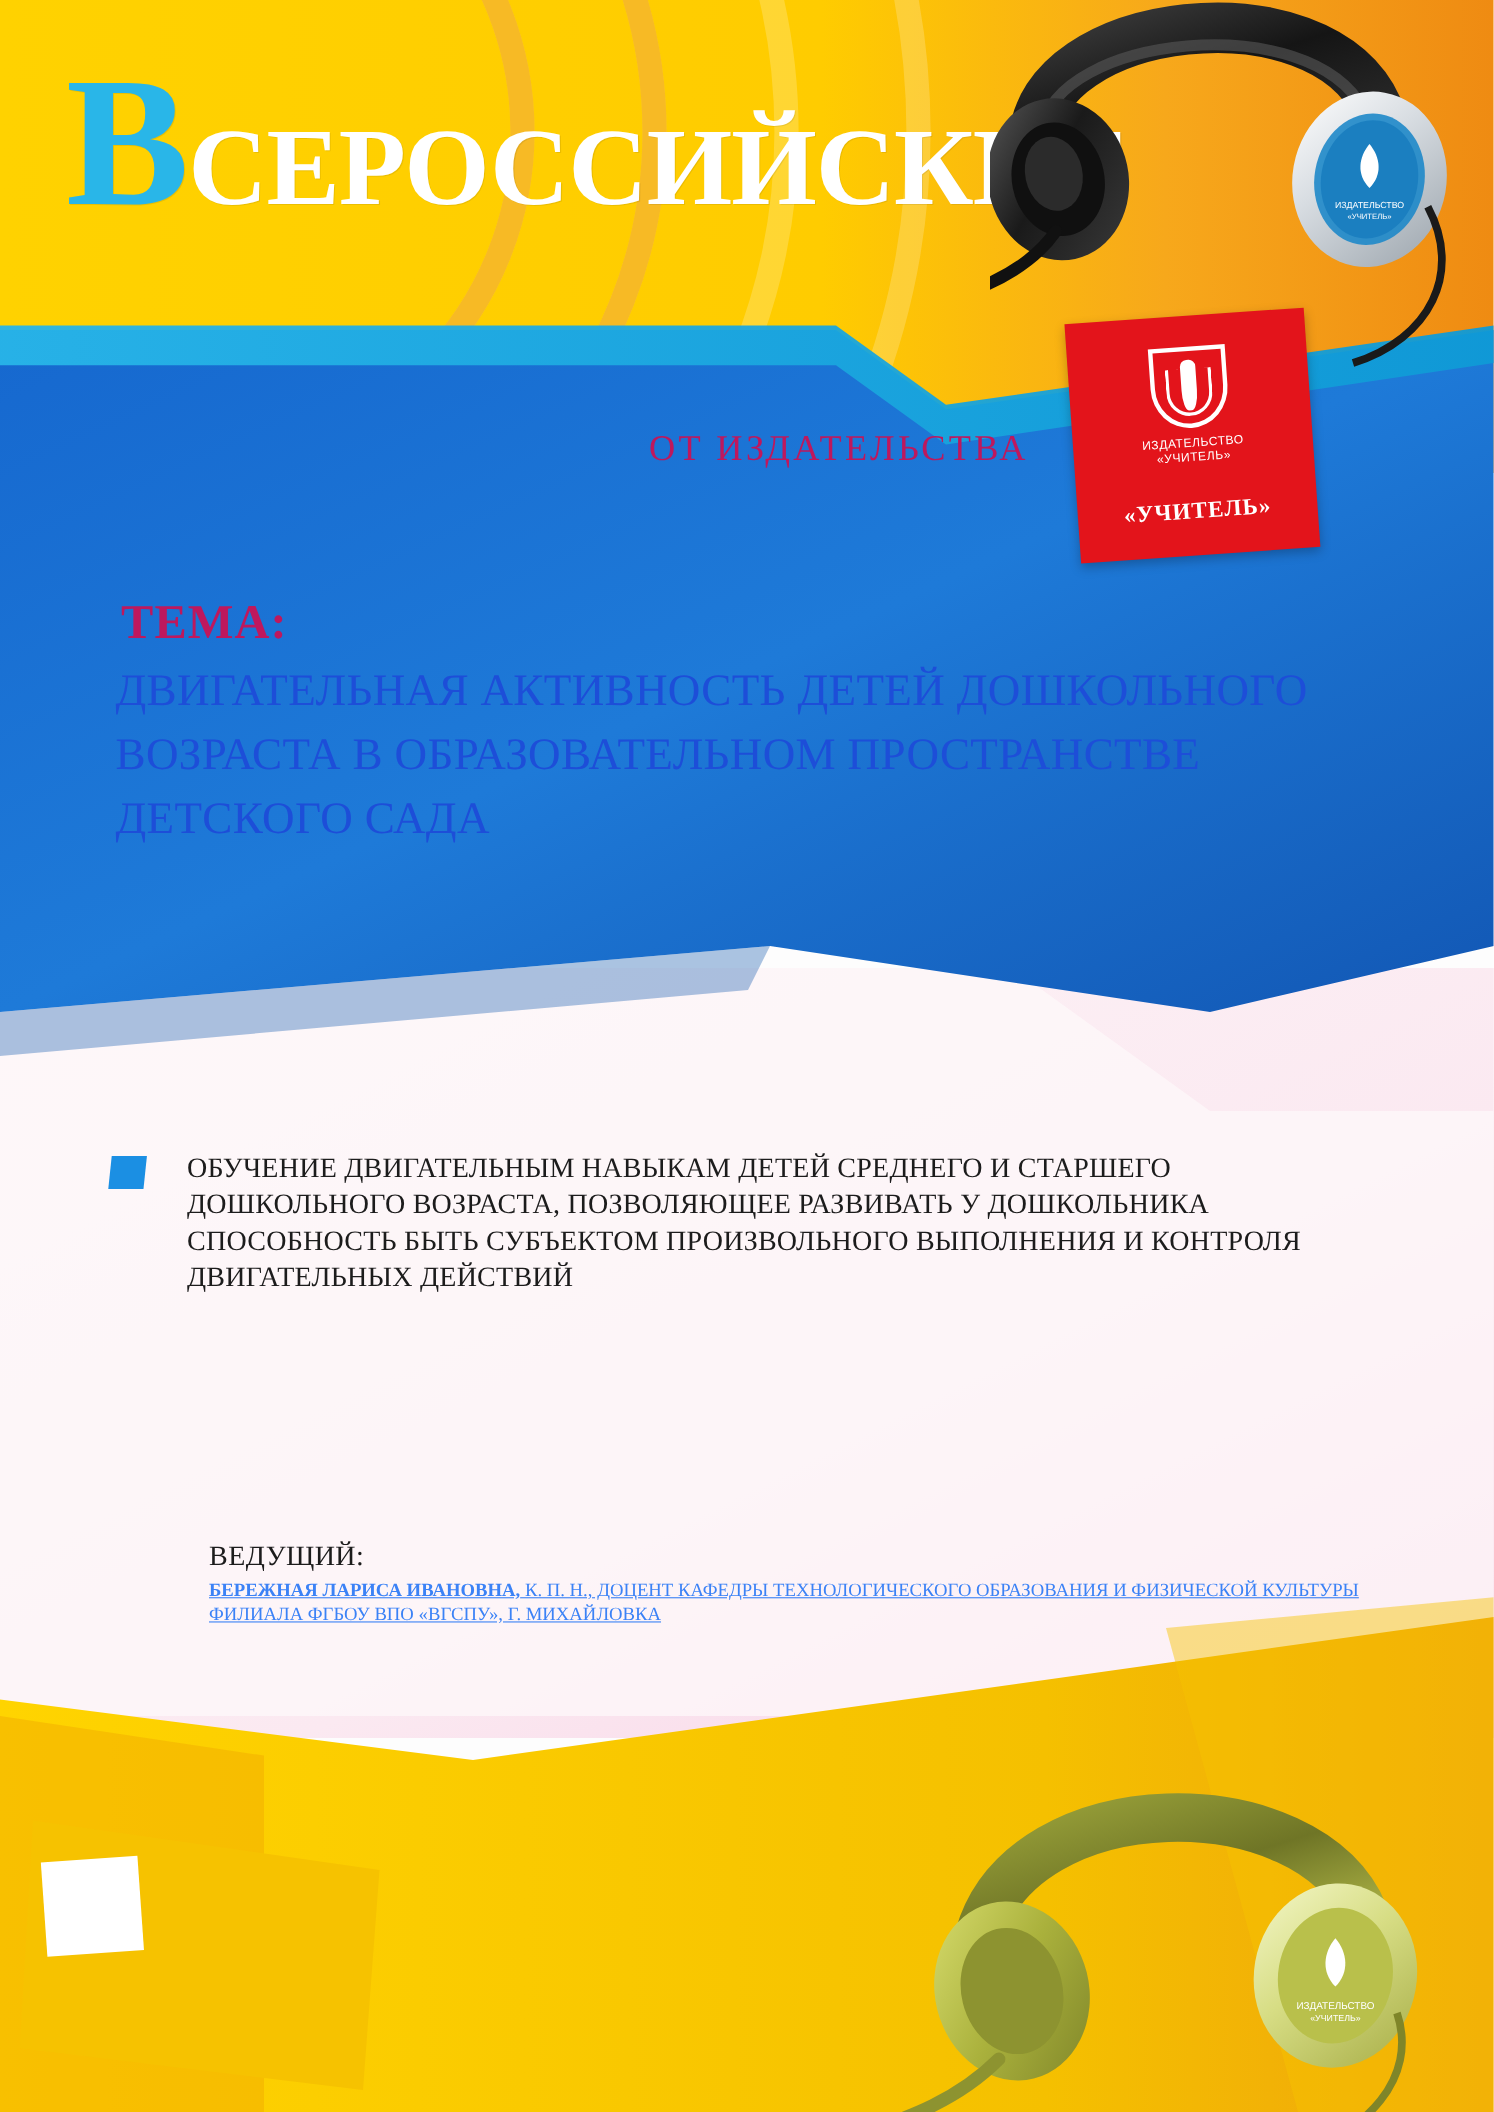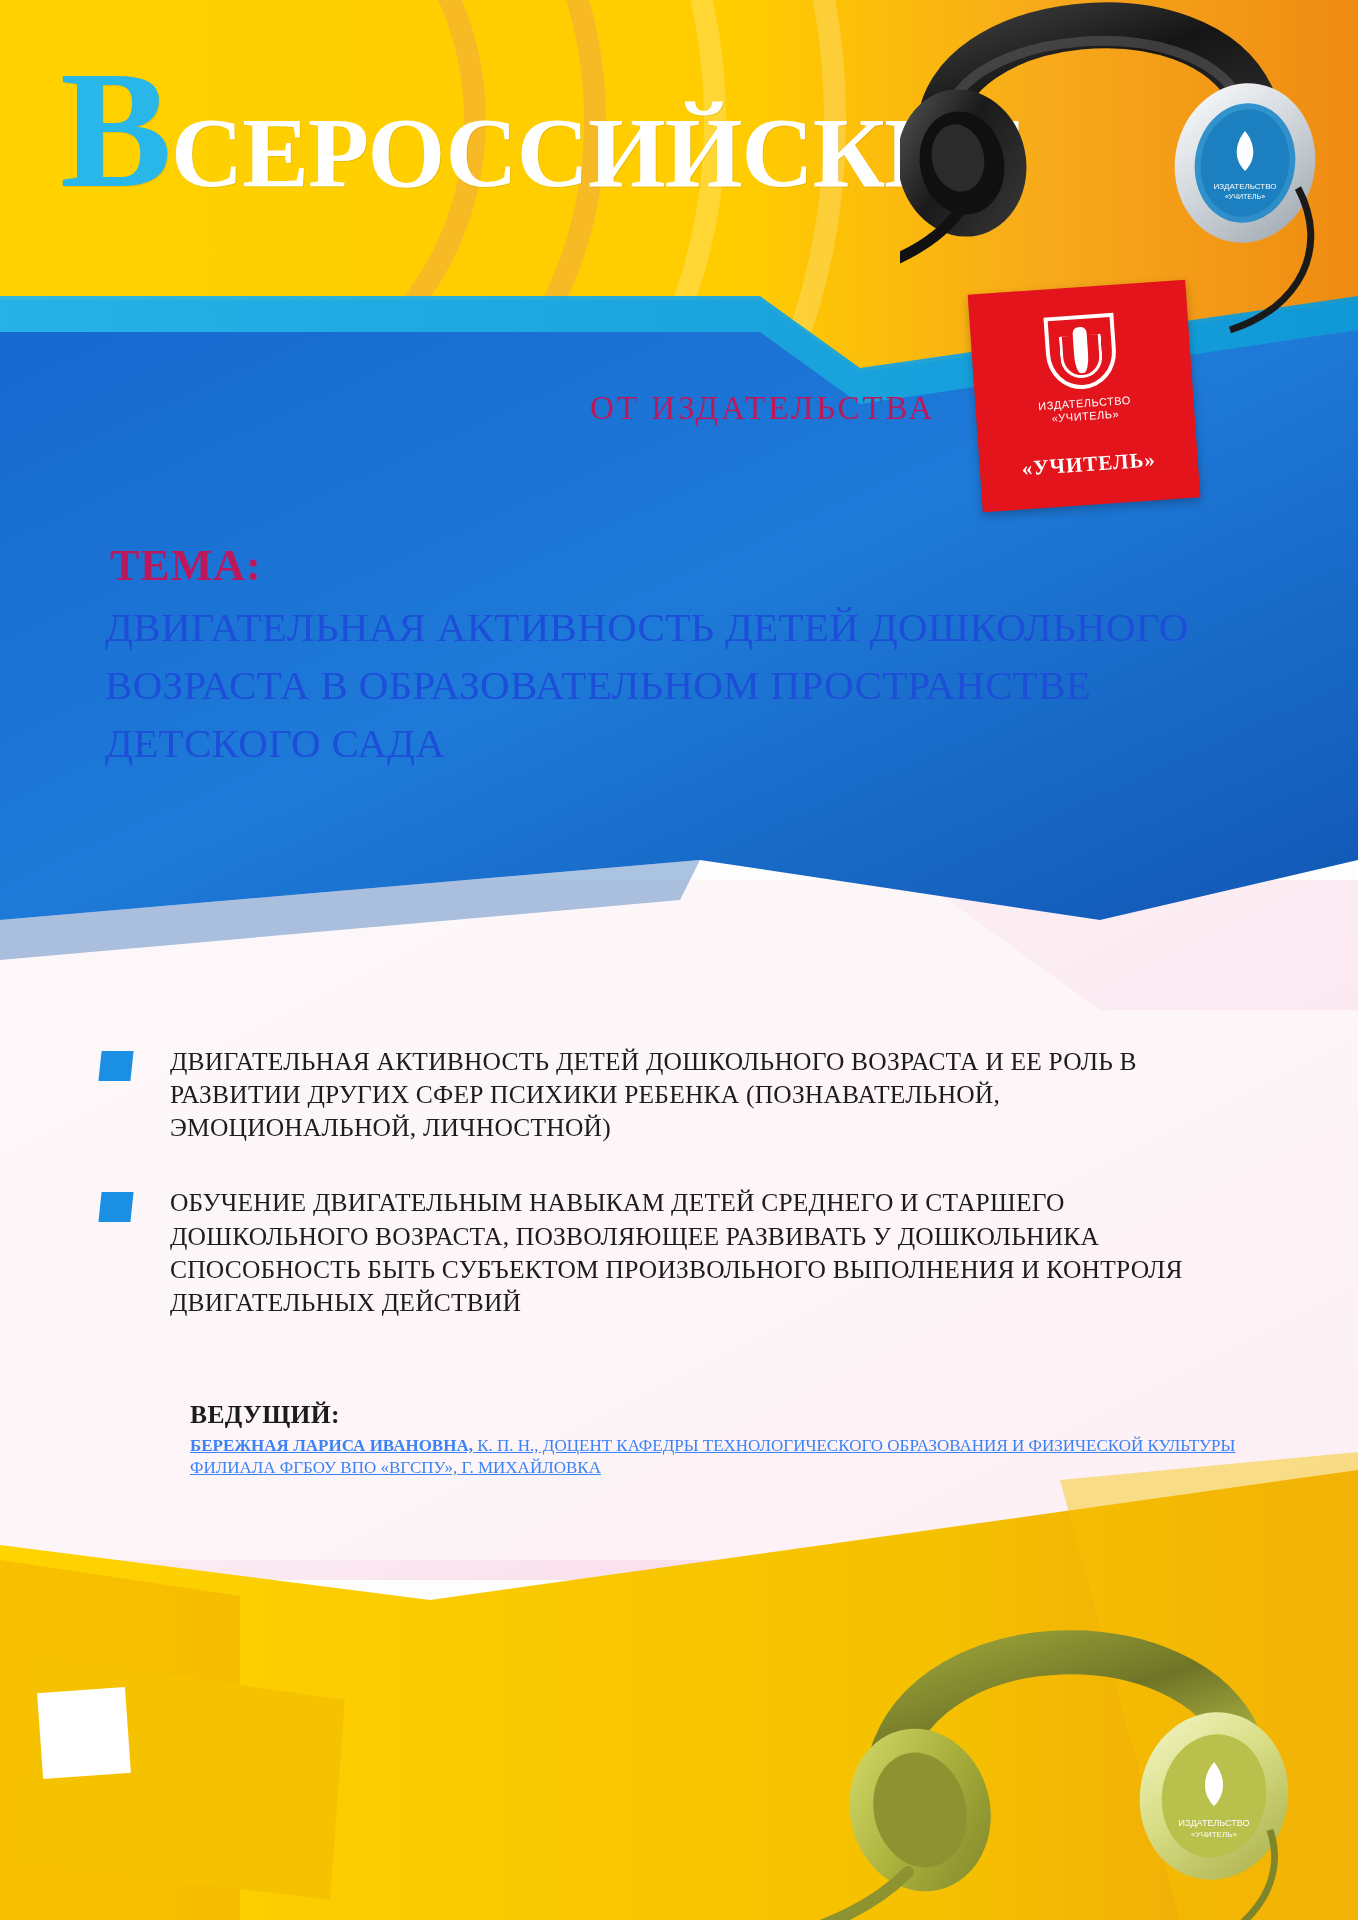--- a/index.html
+++ b/index.html
@@ -180,21 +180,20 @@
     left: 190px; top: 1400px;
     width: 1060px;
     z-index: 20;
     font-family: "Liberation Serif", serif;
   }
   .presenter-label {
     font-size: 25.5px;
     color: #1c1c1c;
     margin-bottom: 5px;
     letter-spacing: 0.4px;
-    font-weight: bold;
   }
   .presenter-body {
     font-size: 17px;
     line-height: 1.30;
     color: #3b82f6;
     text-decoration: underline;
   }
   .presenter-body b { font-weight: bold; }
   svg { display: block; }
 </style>
@@ -352,24 +351,20 @@
     <span class="big">В</span><span>СЕРОССИЙСКИЕ</span>
   </div>
   <div class="from-pub">ОТ ИЗДАТЕЛЬСТВА</div>
 
   <div class="tema-label">ТЕМА:</div>
   <div class="tema-title">ДВИГАТЕЛЬНАЯ АКТИВНОСТЬ ДЕТЕЙ ДОШКОЛЬНОГО ВОЗРАСТА В ОБРАЗОВАТЕЛЬНОМ ПРОСТРАНСТВЕ ДЕТСКОГО САДА</div>
 
   <div class="bullets">
     <div class="bullet-row">
       <span class="bullet-sq"></span>
-      <span class="bullet-text">ДВИГАТЕЛЬНАЯ АКТИВНОСТЬ ДЕТЕЙ ДОШКОЛЬНОГО ВОЗРАСТА И ЕЕ РОЛЬ В РАЗВИТИИ ДРУГИХ СФЕР ПСИХИКИ РЕБЕНКА (ПОЗНАВАТЕЛЬНОЙ, ЭМОЦИОНАЛЬНОЙ, ЛИЧНОСТНОЙ)</span>
-    </div>
-    <div class="bullet-row">
-      <span class="bullet-sq"></span>
       <span class="bullet-text">ОБУЧЕНИЕ ДВИГАТЕЛЬНЫМ НАВЫКАМ ДЕТЕЙ СРЕДНЕГО И СТАРШЕГО ДОШКОЛЬНОГО ВОЗРАСТА, ПОЗВОЛЯЮЩЕЕ РАЗВИВАТЬ У ДОШКОЛЬНИКА СПОСОБНОСТЬ БЫТЬ СУБЪЕКТОМ ПРОИЗВОЛЬНОГО ВЫПОЛНЕНИЯ И КОНТРОЛЯ ДВИГАТЕЛЬНЫХ ДЕЙСТВИЙ</span>
     </div>
   </div>
 
   <div class="presenter">
     <div class="presenter-label">ВЕДУЩИЙ:</div>
     <div class="presenter-body">
       <b>БЕРЕЖНАЯ ЛАРИСА ИВАНОВНА,</b><span> К. П. Н., ДОЦЕНТ КАФЕДРЫ ТЕХНОЛОГИЧЕСКОГО ОБРАЗОВАНИЯ И ФИЗИЧЕСКОЙ КУЛЬТУРЫ ФИЛИАЛА ФГБОУ ВПО «ВГСПУ», Г. МИХАЙЛОВКА</span>
     </div>
   </div>

